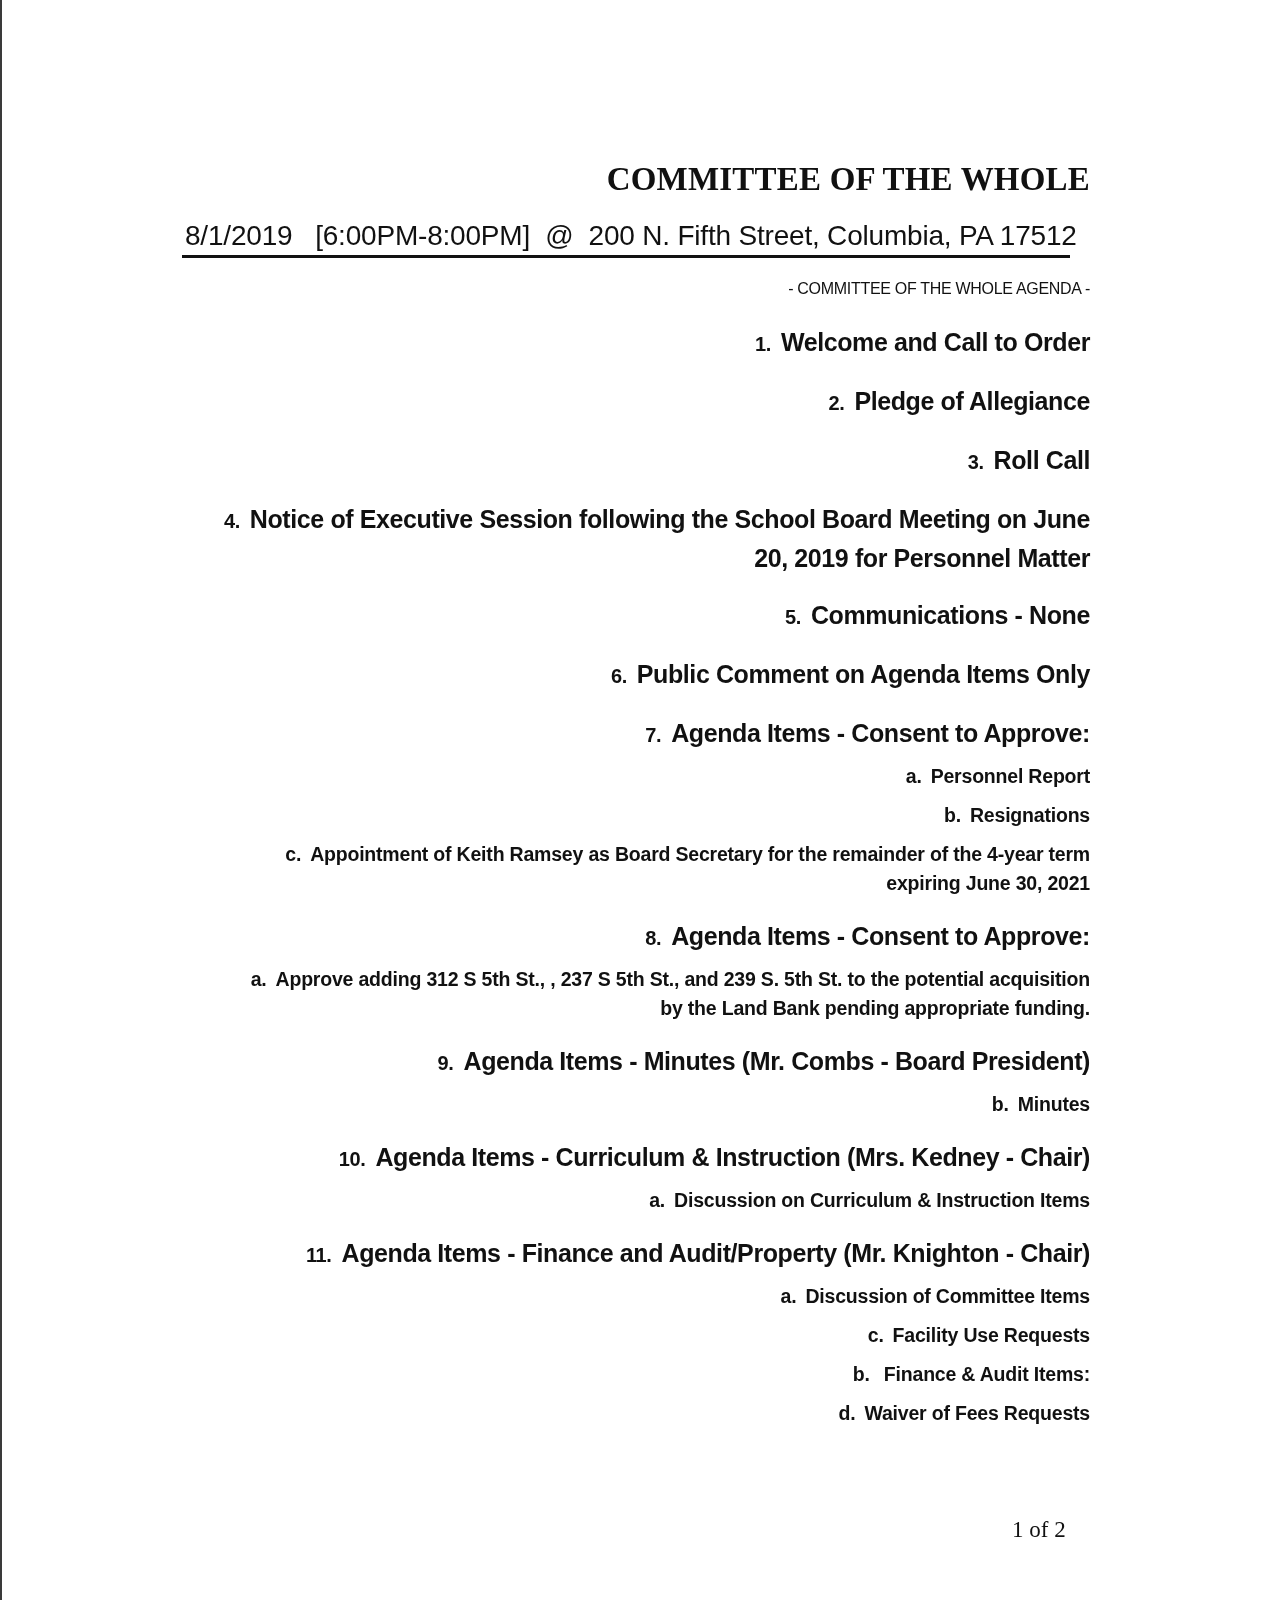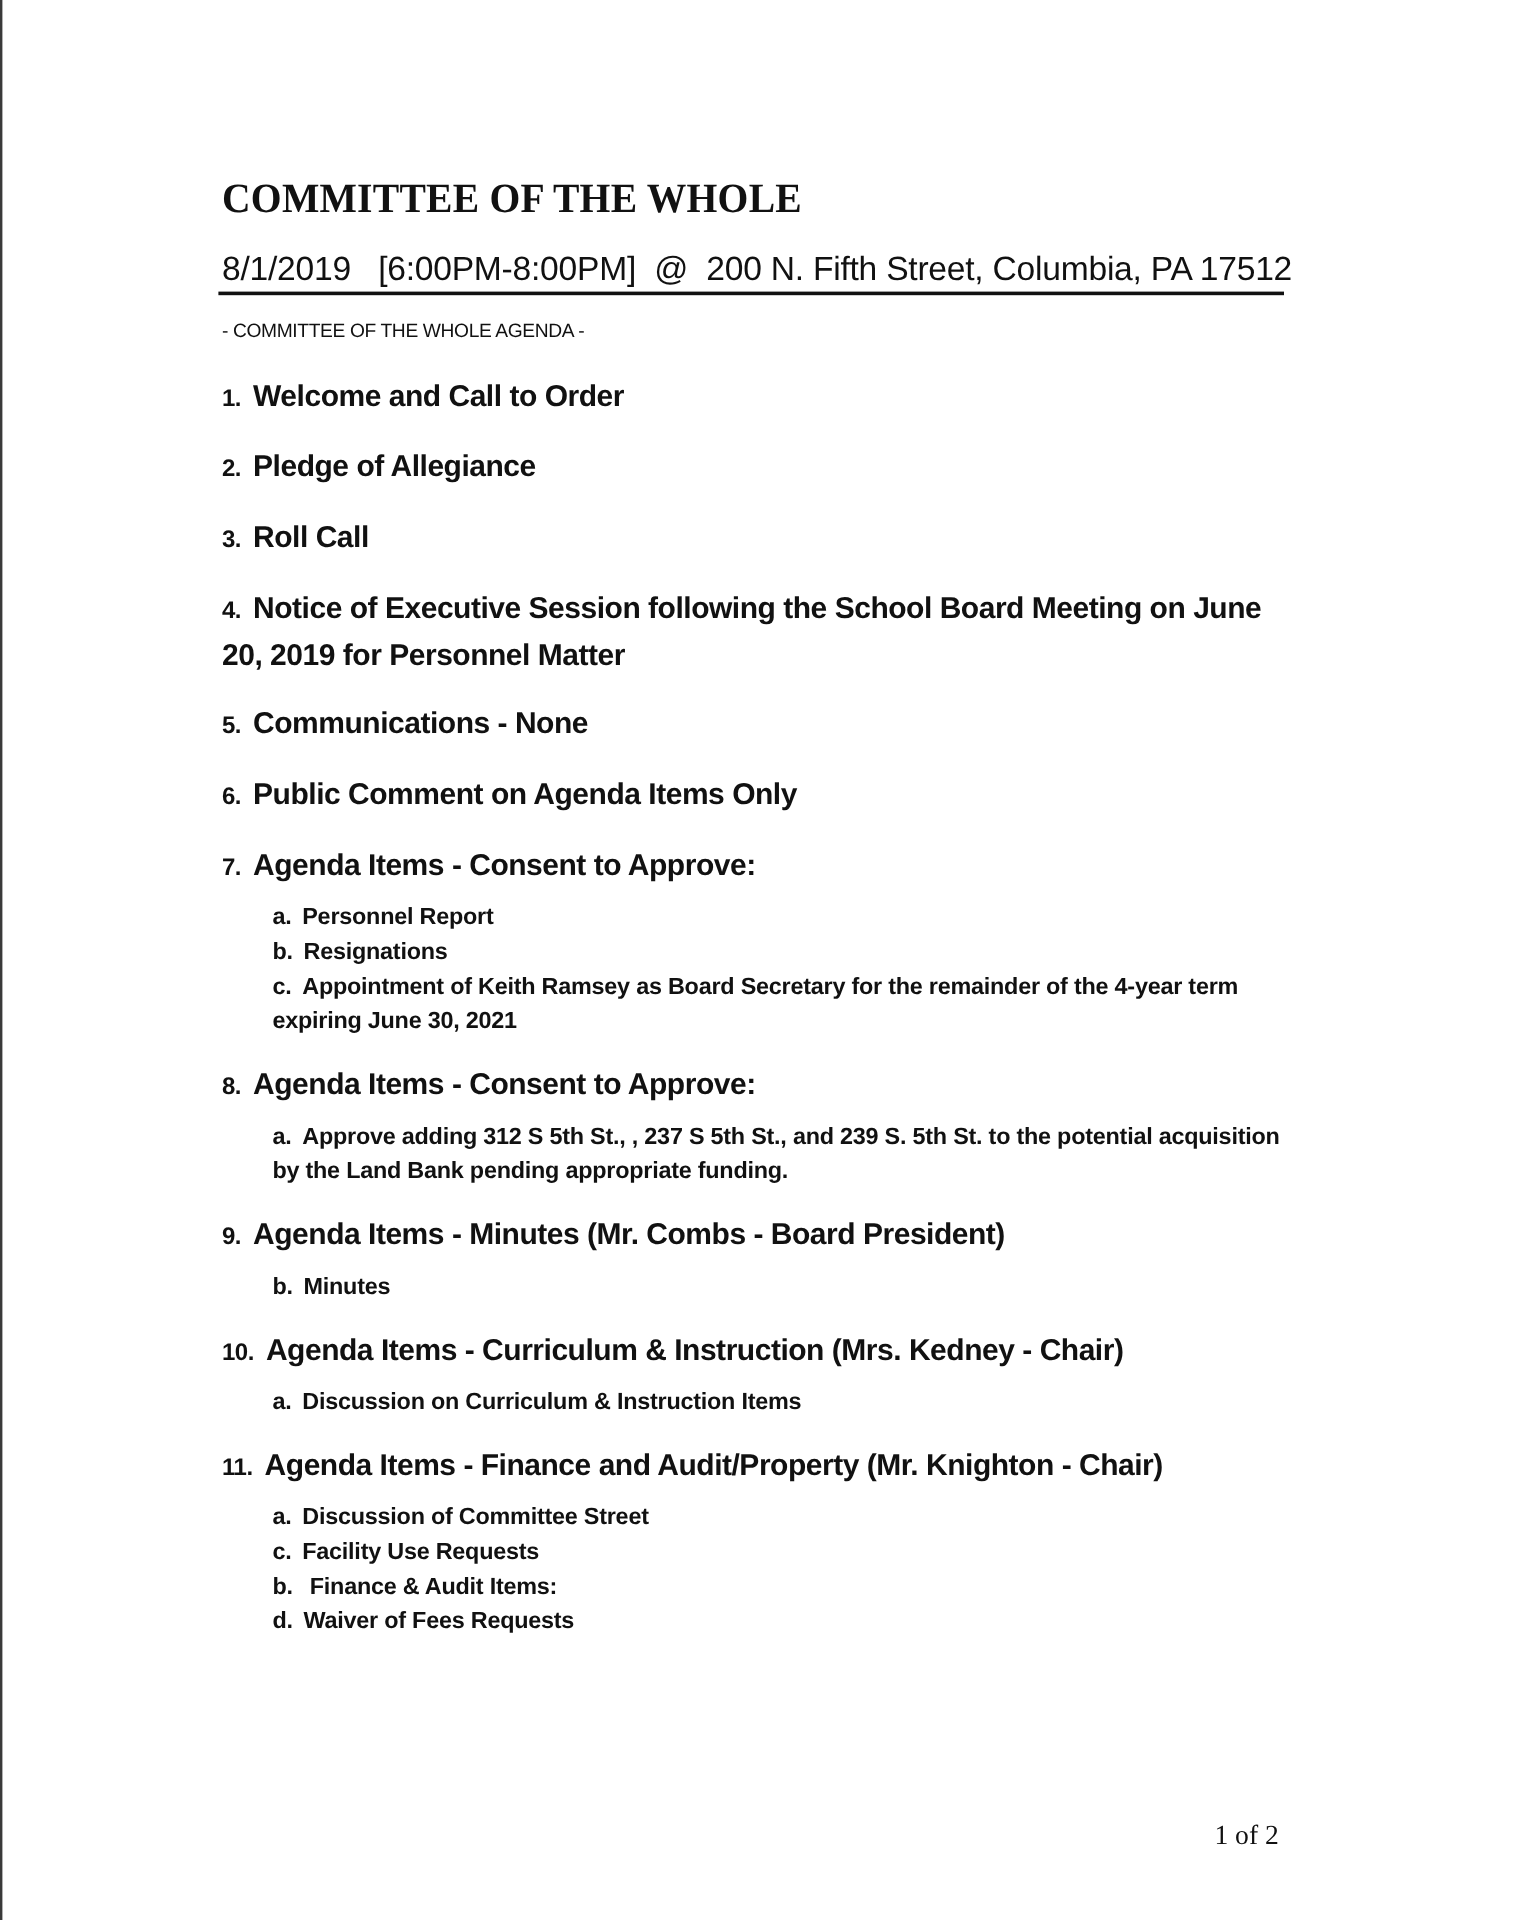--- a/index.html
+++ b/index.html
@@ -17,22 +17,23 @@
     }
     .left-edge {
       position: absolute;
       left: 0; top: 0;
       width: 2px; height: 1600px;
       background: #3a3a3a;
     }
     .page {
       position: absolute;
       left: 185px;
-      top: 145px;
+      top: 157px;
       width: 905px;
+      text-align: right;
     }
     .title {
       font-family: "Liberation Serif", serif;
       font-weight: bold;
       font-size: 33px;
       letter-spacing: 0.2px;
       line-height: 40px;
       margin: 0;
       transform: scaleY(1.05);
       transform-origin: left top;
@@ -77,21 +78,21 @@
     .subitems {
       list-style: none;
       margin: 0;
       padding: 0 0 0 42px;
     }
     .subitem {
       font-weight: bold;
       font-size: 19.5px;
       line-height: 29px;
       letter-spacing: -0.2px;
-      margin-top: 0;
+      margin-top: 10px;
     }
     .subitem:first-child { margin-top: 8px; }
     .sub-letter {
       display: inline-block;
       margin-right: 9px;
     }
     .page-footer {
       position: absolute;
       left: 1012px;
       top: 1516px;
@@ -151,21 +152,21 @@
       </li>
       <li class="item">
         <div class="item-title"><span class="item-num">10.</span><span>Agenda Items - Curriculum &amp; Instruction (Mrs. Kedney - Chair)</span></div>
         <ul class="subitems">
           <li class="subitem"><span class="sub-letter">a.</span><span>Discussion on Curriculum &amp; Instruction Items</span></li>
         </ul>
       </li>
       <li class="item">
         <div class="item-title"><span class="item-num">11.</span><span>Agenda Items - Finance and Audit/Property (Mr. Knighton - Chair)</span></div>
         <ul class="subitems">
-          <li class="subitem"><span class="sub-letter">a.</span><span>Discussion of Committee Street</span></li>
+          <li class="subitem"><span class="sub-letter">a.</span><span>Discussion of Committee Items</span></li>
           <li class="subitem"><span class="sub-letter">c.</span><span>Facility Use Requests</span></li>
           <li class="subitem"><span class="sub-letter">b.</span><span> Finance &amp; Audit Items:</span></li>
           <li class="subitem"><span class="sub-letter">d.</span><span>Waiver of Fees Requests</span></li>
         </ul>
       </li>
     </ol>
 </div>
 
 <div class="page-footer">1 of 2</div>
 

